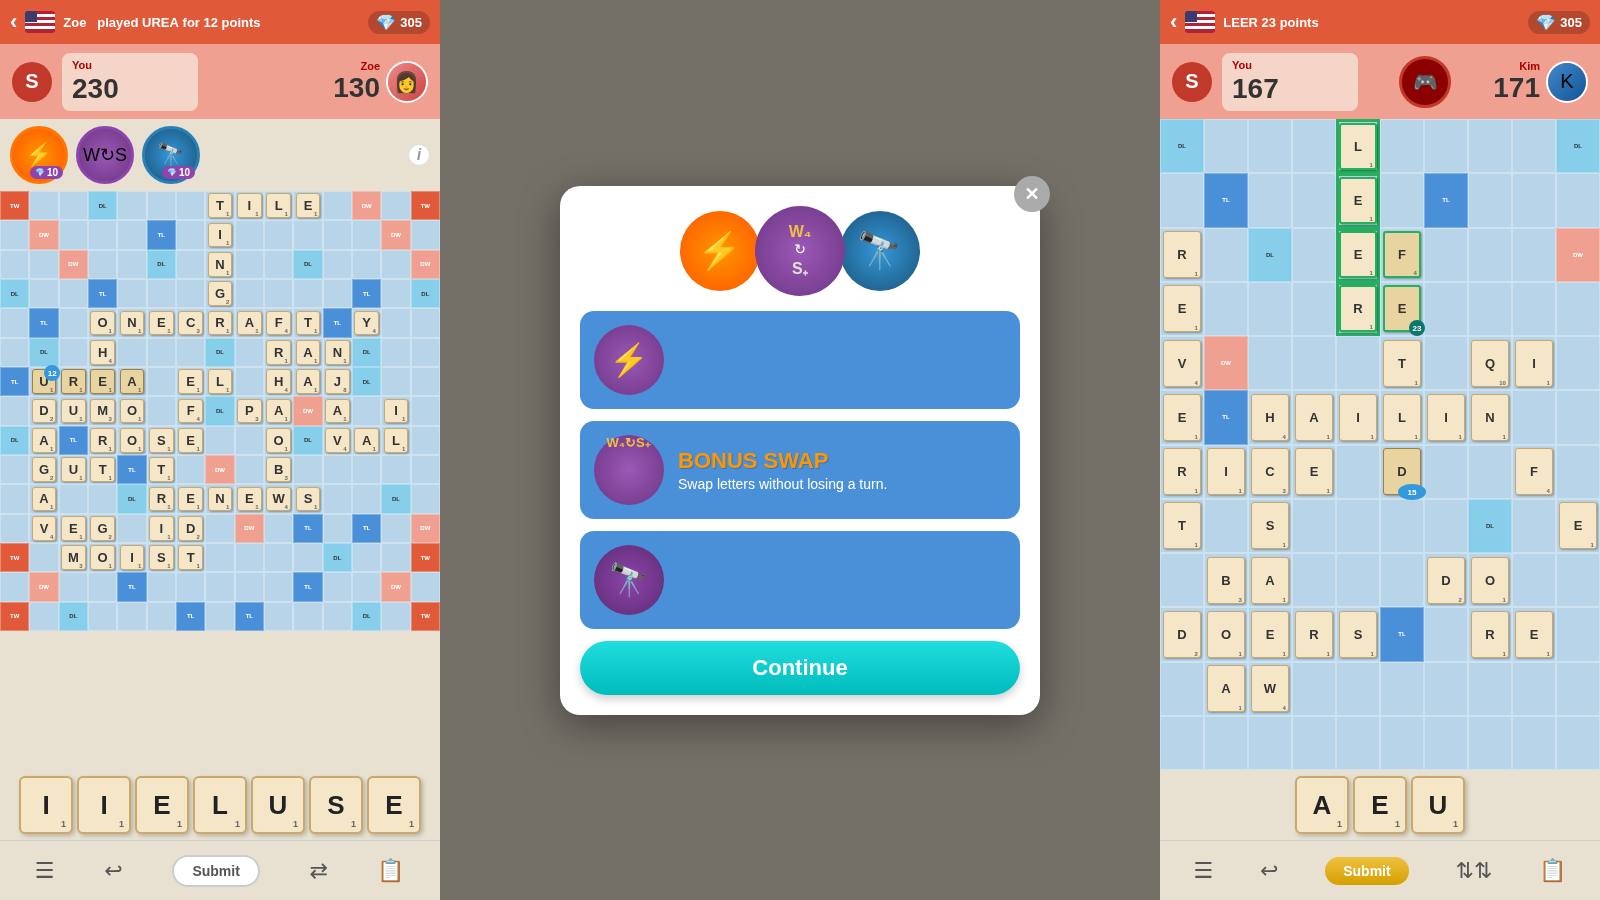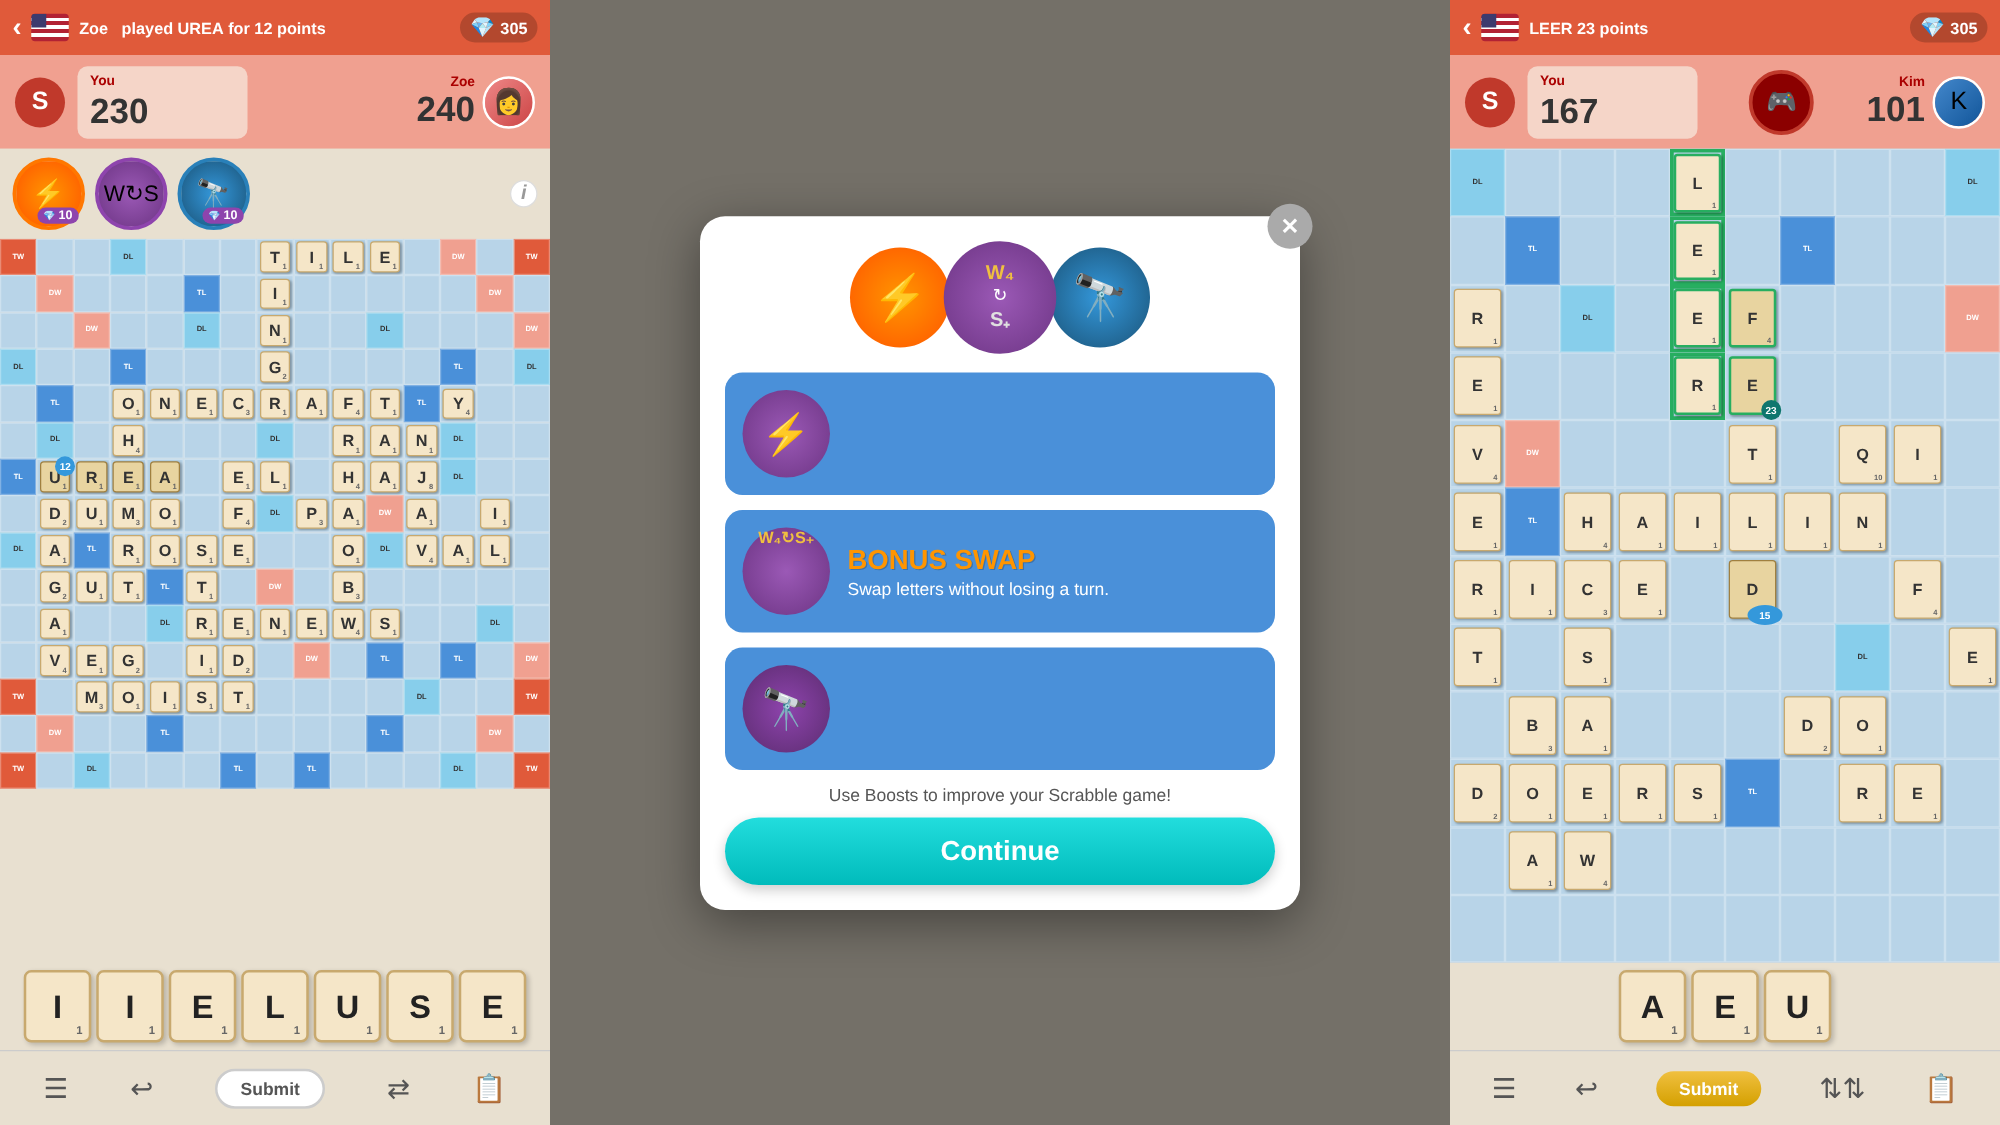--- a/index.html
+++ b/index.html
@@ -536,21 +536,21 @@
     </div>
     <div class="score-section">
       <div style="font-size:11px;color:#a00;font-weight:bold;margin-bottom:2px">You</div>
       <div style="font-size:28px;font-weight:900;color:#333">230</div>
     </div>
     <div style="flex:1"></div>
     <div style="display:flex;flex-direction:column;align-items:flex-end;gap:2px">
       <div style="display:flex;align-items:center;gap:6px">
         <div style="display:flex;flex-direction:column;align-items:flex-end">
           <div style="font-size:11px;color:#a00;font-weight:bold">Zoe</div>
-          <div style="font-size:28px;font-weight:900;color:#333">240</div>
+          <div style="font-size:28px;font-weight:900;color:#333">130</div>
         </div>
         <div class="opponent-avatar">
           <div class="opp-avatar-inner">👩</div>
         </div>
       </div>
     </div>
   </div>
 
   <div class="boosts-bar">
     <div class="boost-item boost-lightning">
@@ -1011,21 +1011,20 @@
         <div class="boost-option-text">
           <div class="boost-option-title">BONUS SWAP</div>
           <div class="boost-option-desc">Swap letters without losing a turn.</div>
         </div>
       </div>
 
       <div class="boost-option">
         <div class="boost-option-icon boost-opt-spy">🔭</div>
       </div>
 
-      <div class="modal-footer-text">Use Boosts to improve your Scrabble game!</div>
 
       <div class="continue-btn">Continue</div>
     </div>
   </div>
 </div>
 
 <div class="right-panel">
 
   <div class="top-bar">
     <div class="back-btn">‹</div>
@@ -1050,21 +1049,21 @@
 
     <div style="flex:1;display:flex;align-items:center;justify-content:center">
       <div style="width:52px;height:52px;background:#8b0000;border-radius:50%;border:3px solid #c0392b;display:flex;align-items:center;justify-content:center;overflow:hidden">
         <span style="font-size:20px">🎮</span>
       </div>
     </div>
     <div style="display:flex;flex-direction:column;align-items:center;gap:2px">
       <div style="display:flex;align-items:center;gap:6px">
         <div style="display:flex;flex-direction:column;align-items:flex-end">
           <div style="font-size:11px;color:#a00;font-weight:bold">Kim</div>
-          <div style="font-size:28px;font-weight:900;color:#333">101</div>
+          <div style="font-size:28px;font-weight:900;color:#333">171</div>
         </div>
         <div class="opponent-avatar">
           <div class="opp-avatar-inner" style="background:linear-gradient(135deg,#48c,#159)">K</div>
         </div>
       </div>
     </div>
   </div>
 
   <div style="flex:1;overflow:hidden;position:relative;background:#b8d4e8">
     <div style="display:grid;grid-template-columns:repeat(10,1fr);grid-template-rows:repeat(12,1fr);width:440px;height:100%;position:absolute;top:0;left:0">

